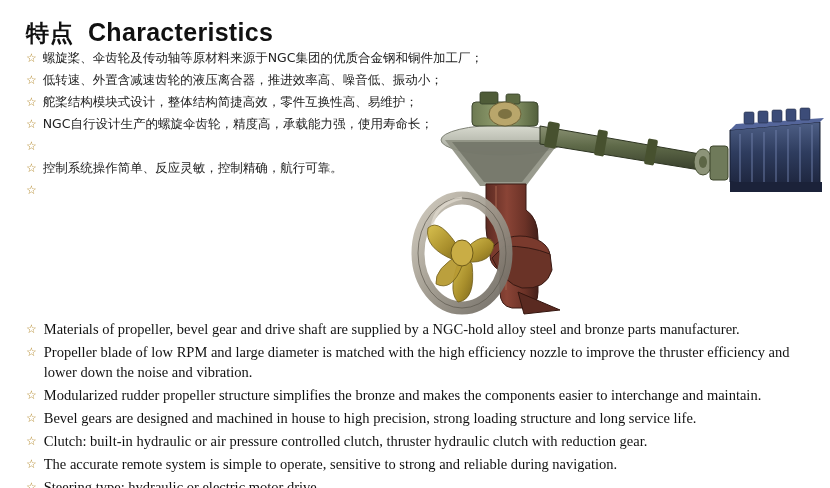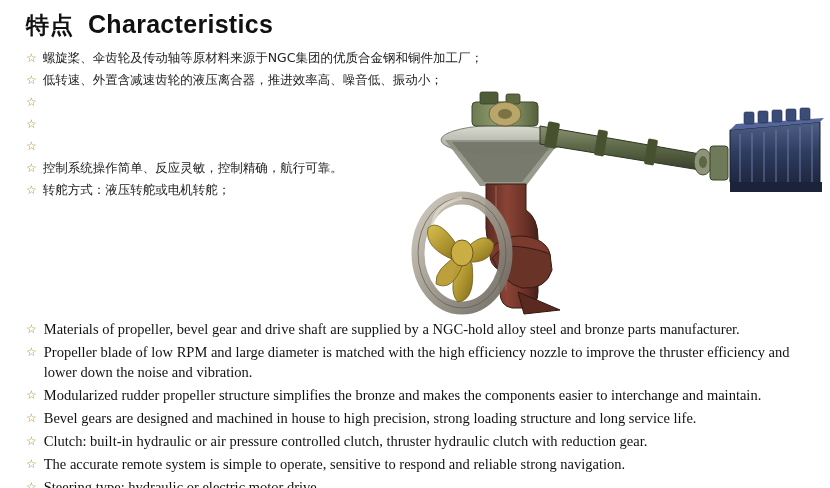--- a/index.html
+++ b/index.html
@@ -35,20 +35,21 @@
     font-size: 23px;
     letter-spacing: 1px;
     color: #111;
   }
   .title-en {
     font-family: "Liberation Sans", sans-serif;
     font-weight: bold;
     font-size: 25px;
     color: #111;
     letter-spacing: 0.3px;
+    margin-top: 8px;
   }
   
   .cn-list {
     position: absolute;
     left: 26px;
     top: 48px;
     width: 500px;
   }
   .cn-item {
     display: flex;
@@ -118,34 +119,35 @@
     <div class="cn-item">
       <span class="star">☆</span>
       <span>螺旋桨、伞齿轮及传动轴等原材料来源于NGC集团的优质合金钢和铜件加工厂；</span>
     </div>
     <div class="cn-item">
       <span class="star">☆</span>
       <span>低转速、外置含减速齿轮的液压离合器，推进效率高、噪音低、振动小；</span>
     </div>
     <div class="cn-item">
       <span class="star">☆</span>
-    </div>
-    <div class="cn-item">
-      <span class="star">☆</span>
+      <span>舵桨结构模块式设计，整体结构简捷高效，零件互换性高、易维护；</span>
+    </div>
+    <div class="cn-item">
+      <span class="star">☆</span>
+      <span>NGC自行设计生产的螺旋伞齿轮，精度高，承载能力强，使用寿命长；</span>
     </div>
     <div class="cn-item">
       <span class="star">☆</span>
     </div>
     <div class="cn-item">
       <span class="star">☆</span>
       <span>控制系统操作简单、反应灵敏，控制精确，航行可靠。</span>
     </div>
     <div class="cn-item">
       <span class="star">☆</span>
-      <span>转舵方式：液压转舵或电机转舵；</span>
     </div>
   </div>
 
   <div class="illustration">
     <svg width="430" height="240" viewBox="0 0 430 240" xmlns="http://www.w3.org/2000/svg">
       <defs>
         <linearGradient id="gBody" x1="0" y1="0" x2="1" y2="0">
           <stop offset="0%" stop-color="#5b2a22"></stop>
           <stop offset="40%" stop-color="#8a4436"></stop>
           <stop offset="75%" stop-color="#6b3227"></stop>
@@ -263,21 +265,21 @@
     <div class="en-item">
       <span class="star">☆</span>
       <span class="txt">Bevel gears are designed and machined in house to high precision, strong loading structure and long service life.</span>
     </div>
     <div class="en-item">
       <span class="star">☆</span>
       <span class="txt">Clutch: built-in hydraulic or air pressure controlled clutch, thruster hydraulic clutch with reduction gear.</span>
     </div>
     <div class="en-item">
       <span class="star">☆</span>
-      <span class="txt">The accurate remote system is simple to operate, sensitive to respond and reliable strong navigation.</span>
+      <span class="txt">The accurate remote system is simple to operate, sensitive to strong and reliable during navigation.</span>
     </div>
     <div class="en-item">
       <span class="star">☆</span>
       <span class="txt">Steering type: hydraulic or electric motor drive.</span>
     </div>
   </div>
 
 </div>
 
 </body></html>

